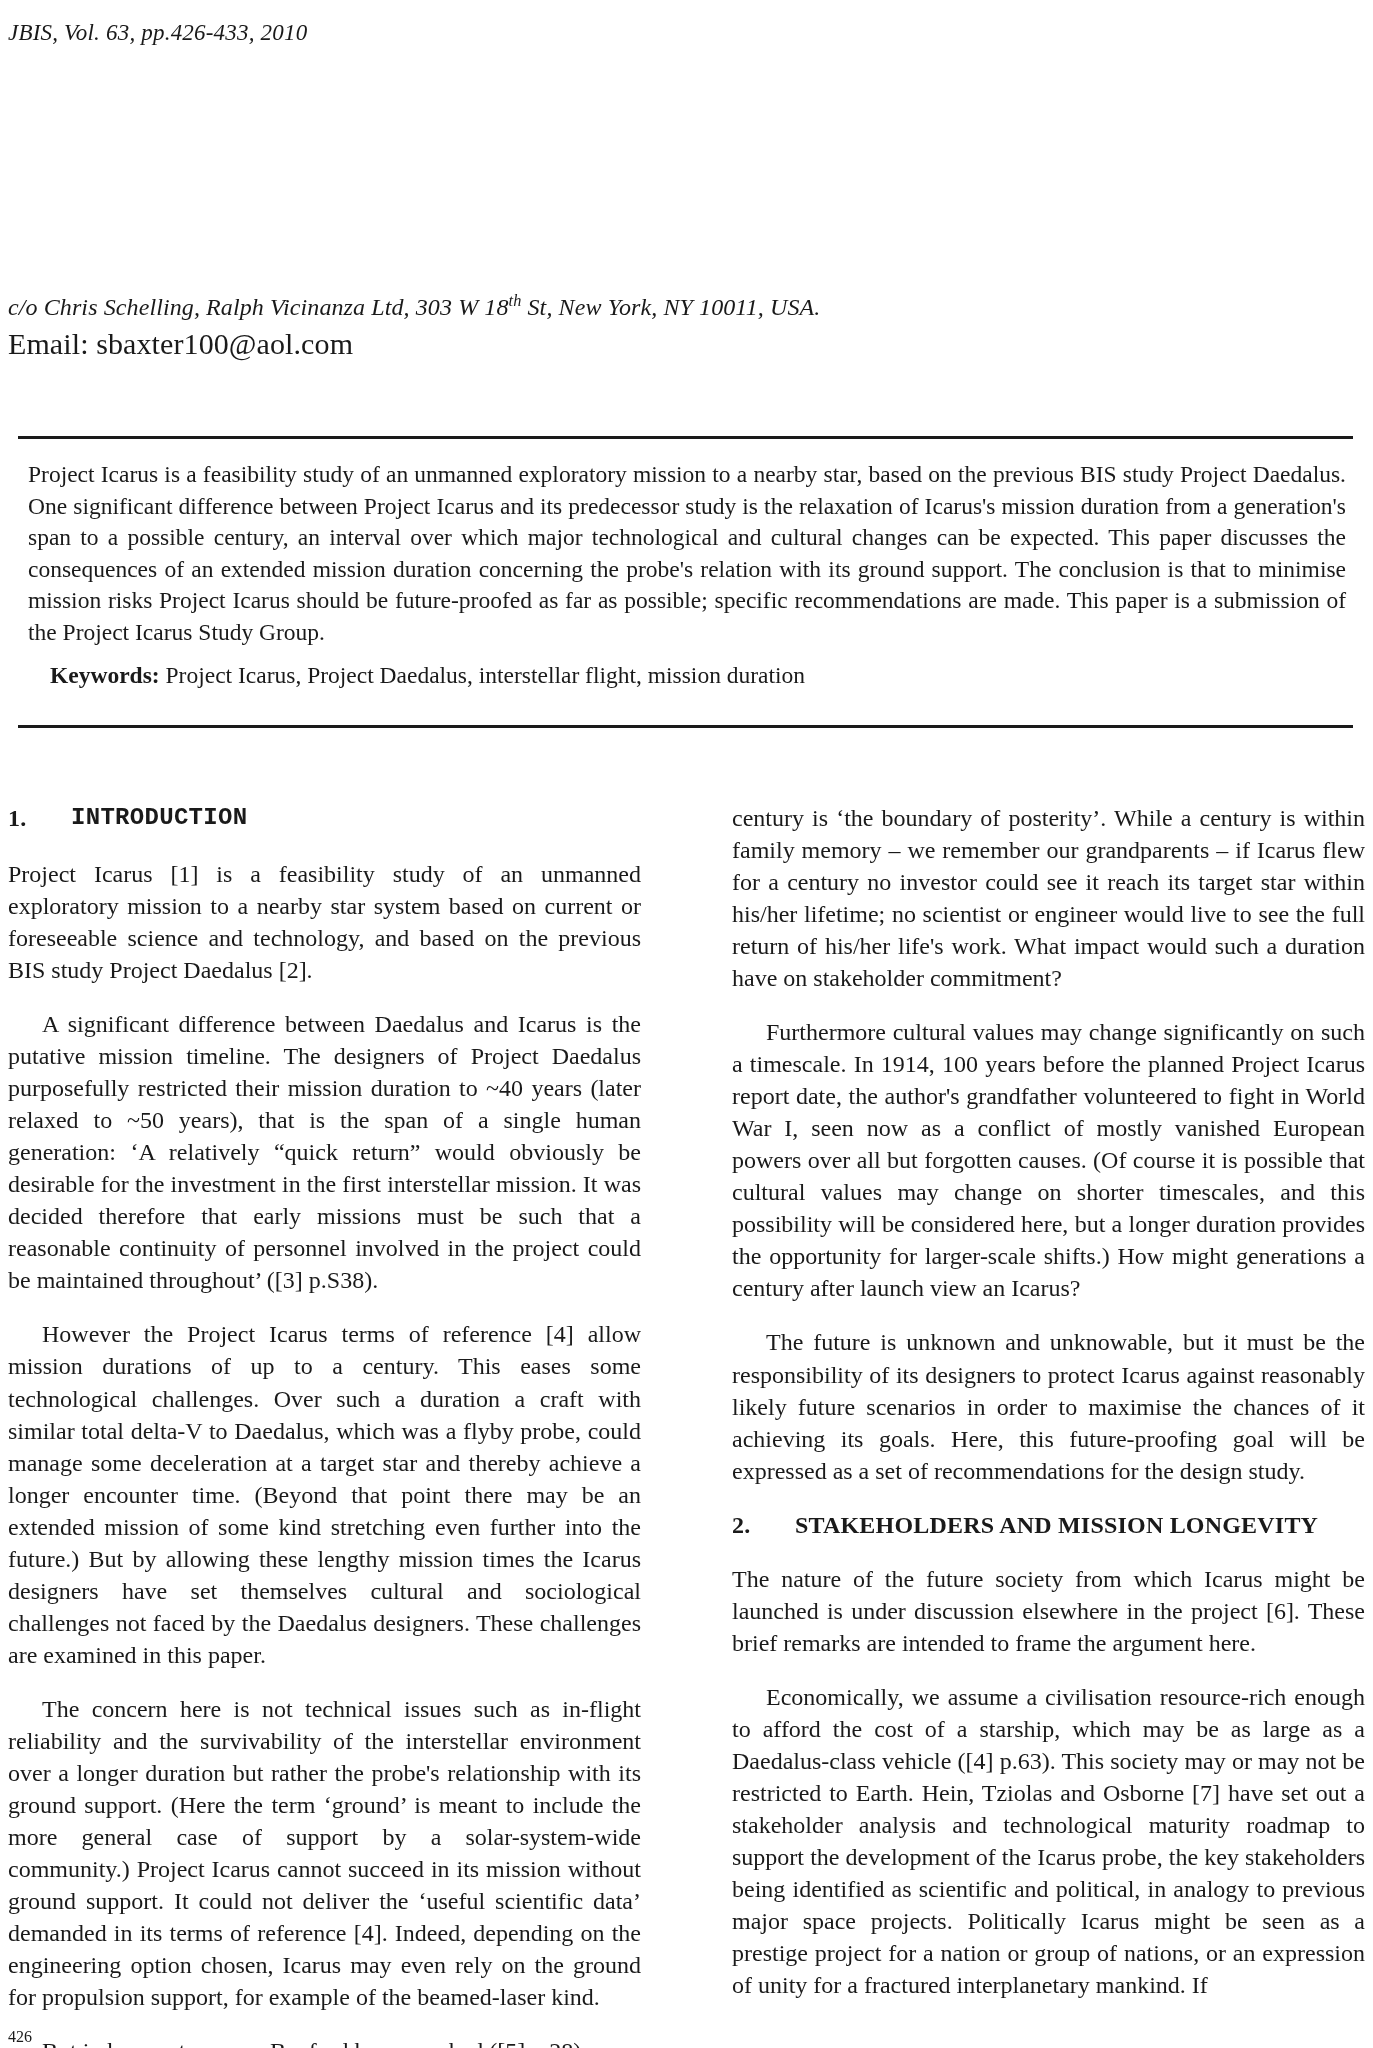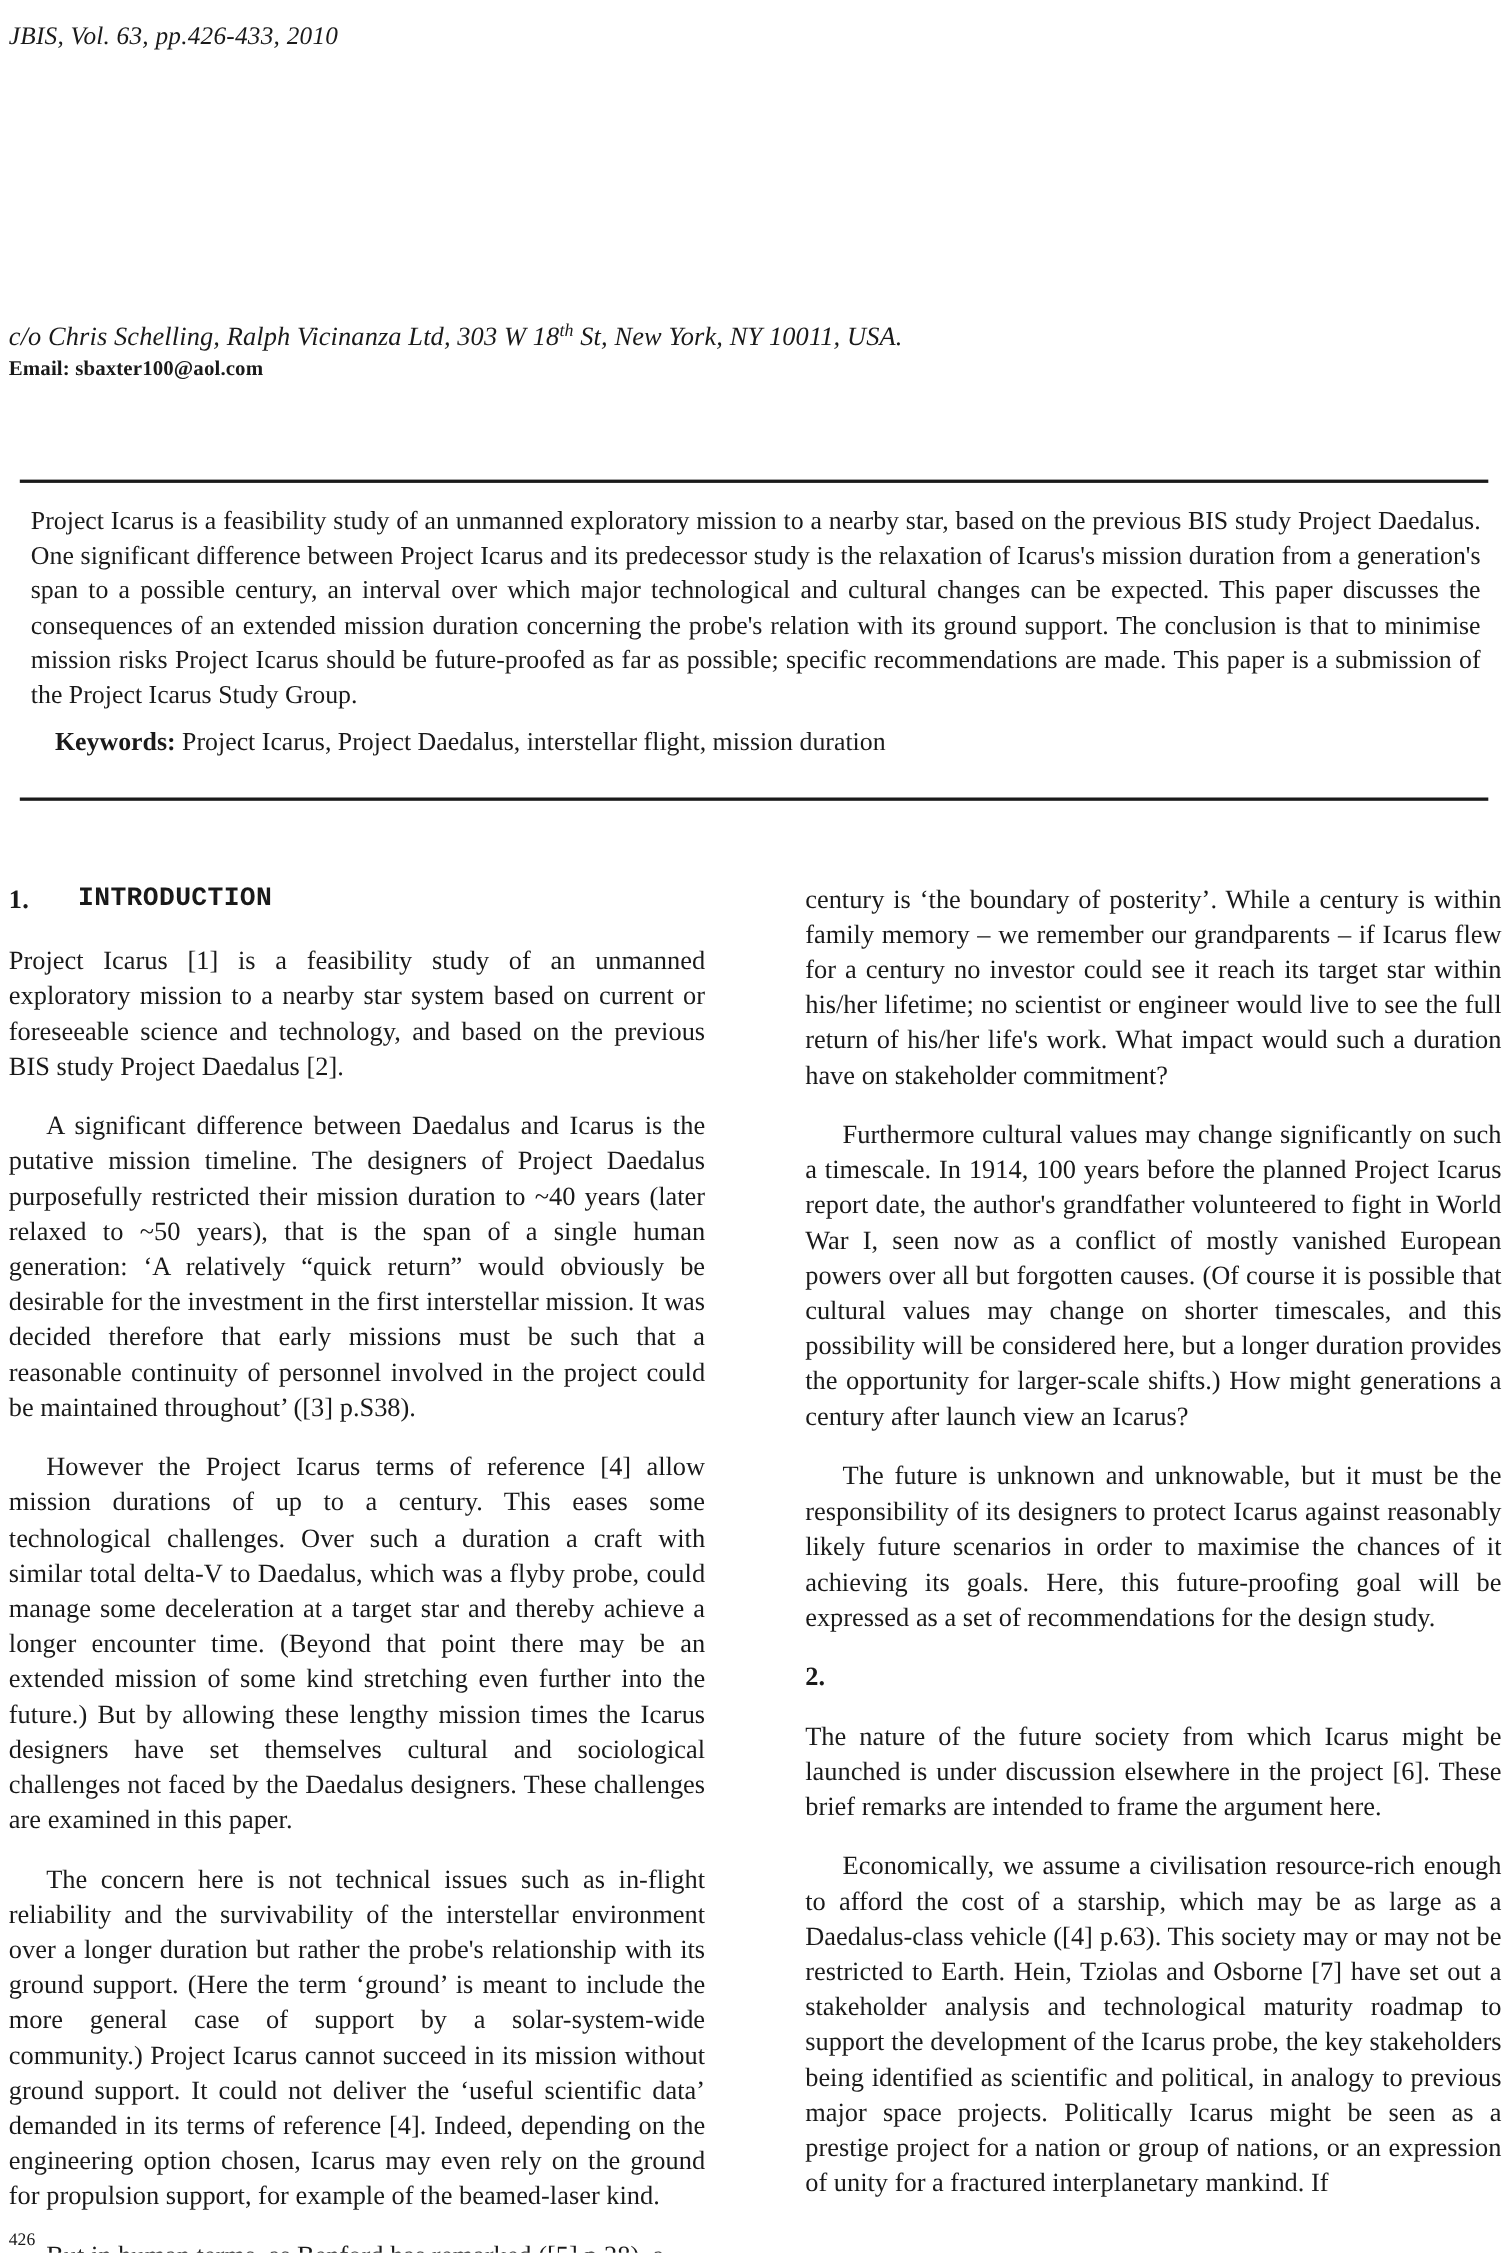--- a/index.html
+++ b/index.html
@@ -66,24 +66,23 @@
     font-style: italic;
     line-height: 1.35;
     letter-spacing: 0.1px;
   }
   .author-affil sup {
     font-size: 0.68em;
     vertical-align: super;
     line-height: 0;
   }
   .author-email {
-    font-size: 19px;
+    font-size: 30px;
     line-height: 1.4;
     letter-spacing: 0.1px;
-    font-weight: bold;
   }
 
   
   .rule {
     position: absolute;
     left: 18px;
     width: 1335px;
     border: 0;
     border-top: 3px solid #1a1a1a;
     margin: 0;
@@ -196,20 +195,21 @@
   </div>
 
   <div class="col col-right">
 
     <p class="body">century is ‘the boundary of posterity’. While a century is within family memory – we remember our grandparents – if Icarus flew for a century no investor could see it reach its target star within his/her lifetime; no scientist or engineer would live to see the full return of his/her life's work. What impact would such a duration have on stakeholder commitment?</p>
     <p class="body indent">Furthermore cultural values may change significantly on such a timescale. In 1914, 100 years before the planned Project Icarus report date, the author's grandfather volunteered to fight in World War I, seen now as a conflict of mostly vanished European powers over all but forgotten causes. (Of course it is possible that cultural values may change on shorter timescales, and this possibility will be considered here, but a longer duration provides the opportunity for larger-scale shifts.) How might generations a century after launch view an Icarus?</p>
     <p class="body indent">The future is unknown and unknowable, but it must be the responsibility of its designers to protect Icarus against reasonably likely future scenarios in order to maximise the chances of it achieving its goals. Here, this future-proofing goal will be expressed as a set of recommendations for the design study.</p>
 
     <div class="inline-head">
       <span class="num">2.</span>
+      <span class="label">STAKEHOLDERS AND MISSION LONGEVITY</span>
     </div>
 
     <p class="body">The nature of the future society from which Icarus might be launched is under discussion elsewhere in the project [6]. These brief remarks are intended to frame the argument here.</p>
     <p class="body indent">Economically, we assume a civilisation resource-rich enough to afford the cost of a starship, which may be as large as a Daedalus-class vehicle ([4] p.63). This society may or may not be restricted to Earth. Hein, Tziolas and Osborne [7] have set out a stakeholder analysis and technological maturity roadmap to support the development of the Icarus probe, the key stakeholders being identified as scientific and political, in analogy to previous major space projects. Politically Icarus might be seen as a prestige project for a nation or group of nations, or an expression of unity for a fractured interplanetary mankind. If</p>
   </div>
 
   <div class="folio">426</div>
 
 </div>
 

